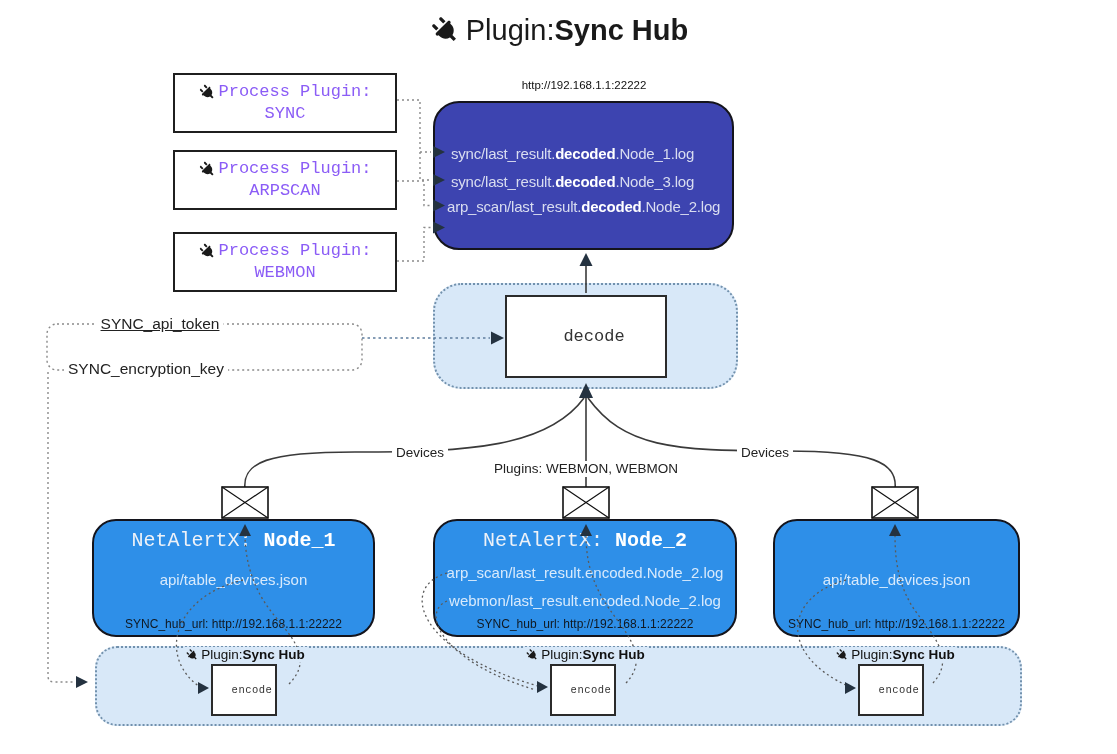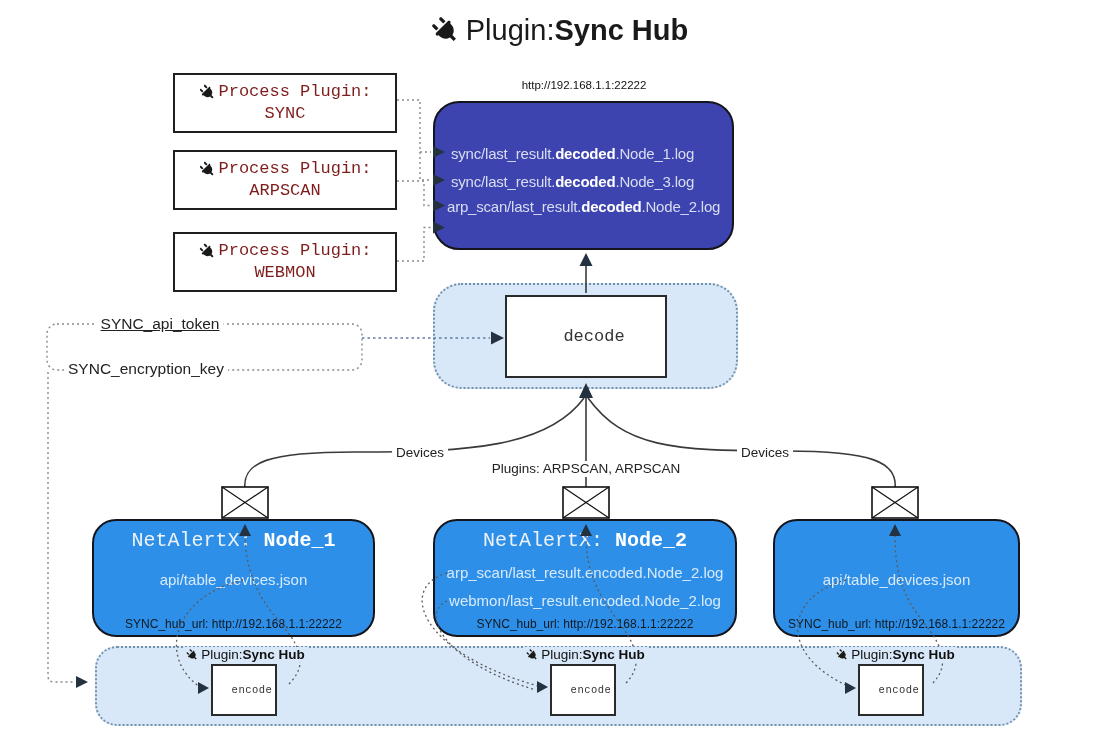--- a/index.html
+++ b/index.html
@@ -12,21 +12,21 @@
   .plug-sm{width:19px;height:19px;margin-right:1px;}
   .plug-xs{width:14px;height:14px;margin-right:2px;}
 
   
   .title{left:0;top:14px;width:100%;display:flex;align-items:center;justify-content:center;
          font-size:29px;color:#1a1a1a;}
 
   
   .pbox{left:173px;width:224px;height:60px;background:#fff;border:2px solid #1f1f1f;
         box-sizing:border-box;display:flex;flex-direction:column;align-items:center;justify-content:center;
-        font-family:"Liberation Mono",monospace;font-size:17px;color:#7f1d1d;line-height:22px;}
+        font-family:"Liberation Mono",monospace;font-size:17px;color:#8b5cf6;line-height:22px;}
   .pb-line{white-space:nowrap;display:flex;align-items:center;}
 
   
   .hub-url{font-size:11.5px;color:#111;transform:translateX(-50%);white-space:nowrap;}
   .hub{left:433px;top:101px;width:301px;height:149px;background:#3d44b0;border:2px solid #14141c;
        border-radius:26px;box-sizing:border-box;}
   .hub-title{position:absolute;left:0;top:10px;width:100%;text-align:center;
              font-family:"Liberation Mono",monospace;font-size:21px;color:#e9e9ef;white-space:nowrap;}
   .hub-title .b{color:#ffffff;}
   .hub-log{position:absolute;left:16px;height:20px;line-height:20px;font-size:15px;
@@ -206,21 +206,21 @@
 
     <path class="dotd" d="M846,580 C786,596 776,654 850,687"></path>
     <polygon class="ah" points="845,682 845,694 856,688"></polygon>
     <path class="dotd" d="M933,683 C958,656 928,631 912,606 C897,581 895,557 895,534"></path>
     <polygon class="ah" points="889,536 901,536 895,524"></polygon>
   </svg>
 
   <div class="abs lab lab-key" style="left:160px;top:316px;text-decoration:underline;">SYNC_api_token</div>
   <div class="abs lab lab-key" style="left:146px;top:361px;">SYNC_encryption_key</div>
   <div class="abs lab" style="left:420px;top:445px;">Devices</div>
-  <div class="abs lab" style="left:586px;top:461px;">Plugins: ARPSCAN, ARPSCAN</div>
+  <div class="abs lab" style="left:586px;top:461px;">Plugins: WEBMON, WEBMON</div>
   <div class="abs lab" style="left:765px;top:445px;">Devices</div>
 
   <div class="abs band-label" style="left:245px;">
     <svg class="plug plug-xs" viewBox="-128 -64 640 640">
         <path transform="rotate(-45 192 256)" fill="#1a1a1a" d="M96 0C113.7 0 128 14.3 128 32V128H64V32C64 14.3 78.3 0 96 0zM288 0C305.7 0 320 14.3 320 32V128H256V32C256 14.3 270.3 0 288 0zM32 160H352C369.7 160 384 174.3 384 192C384 209.7 369.7 224 352 224V256C352 332.2 298.7 395.9 227.4 411.9L224 412.7V512H160V412.7L156.6 411.9C85.3 395.9 32 332.2 32 256V224C14.3 224 0 209.7 0 192C0 174.3 14.3 160 32 160z"></path>
       </svg>
     <span>Plugin: </span>
       <span class="b">Sync Hub</span>
   </div>
   <div class="abs band-label" style="left:585px;">

